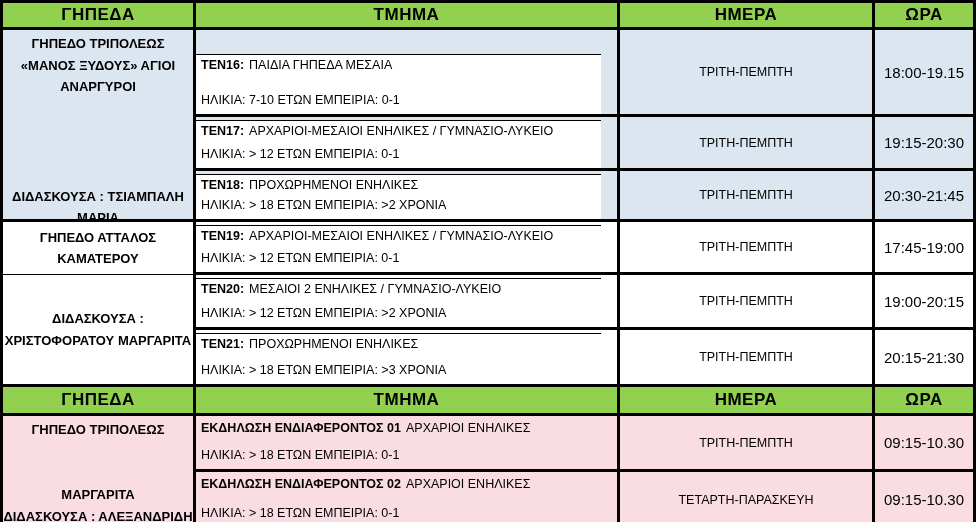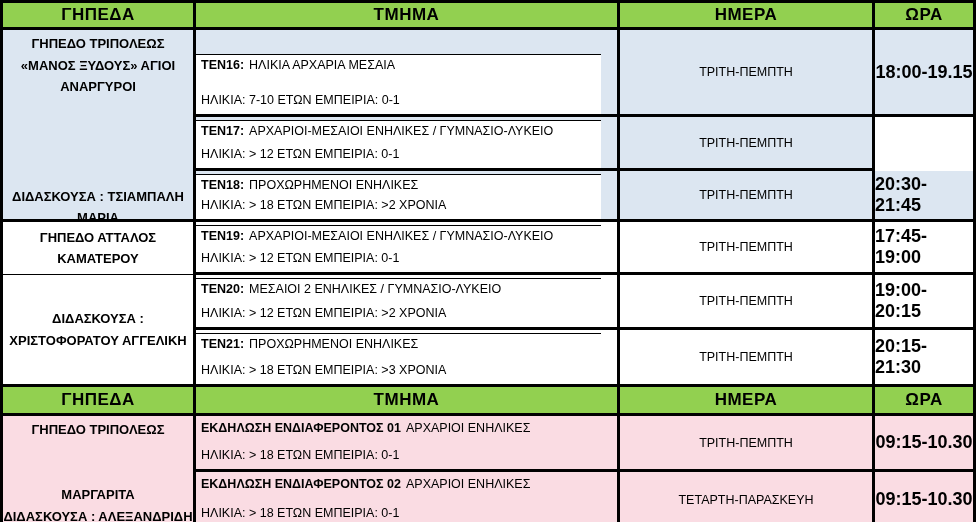--- a/index.html
+++ b/index.html
@@ -18,21 +18,21 @@
   .cell{box-sizing:border-box;border-right:3px solid var(--ink);border-bottom:3px solid var(--ink);position:relative;overflow:hidden;}
   .last-col{border-right:none;}
   .last-row{border-bottom:none;}
   .hdr{background:var(--green);display:flex;align-items:center;justify-content:center;
        font-weight:bold;font-size:17px;letter-spacing:.5px;}
   .bgb{background:var(--blue);}
   .bgw{background:#fff;}
   .bgp{background:var(--pink);}
   .center{display:flex;align-items:center;justify-content:center;}
   .day{font-size:12.5px;}
-  .time{font-size:18px;font-weight:bold;}
+  .time{font-size:15px;}
   
   .venue{display:flex;flex-direction:column;align-items:center;text-align:center;
          font-weight:bold;font-size:13px;line-height:21.5px;padding-top:3px;gap:48px;}
   .venue .teacher{margin-top:40px;}
   .venue.vcenter{justify-content:center;padding-top:0;}
   .venue .clip{height:57px;overflow:hidden;}
   .venue .tight{margin-top:2px;}
   
   .tmima .box{position:absolute;left:0;right:16px;top:3px;bottom:0;background:#fff;
               border-top:1px solid var(--ink);
@@ -60,34 +60,35 @@
       <div>ΑΝΑΡΓΥΡΟΙ</div>
     </div>
     <div class="teacher">
       <div>ΔΙΔΑΣΚΟΥΣΑ : ΤΣΙΑΜΠΑΛΗ</div>
       <div>ΜΑΡΙΑ</div>
     </div>
   </div>
 
   <div class="cell bgb tmima tall" style="grid-row:2;grid-column:2">
     <div class="box">
-      <div class="title"><span class="code">TEN16:</span><span>ΗΛΙΚΙΑ ΑΡΧΑΡΙΑ ΜΕΣΑΙΑ</span></div>
+      <div class="title"><span class="code">TEN16:</span><span>ΠΑΙΔΙΑ ΓΗΠΕΔΑ ΜΕΣΑΙΑ</span></div>
       <div>ΗΛΙΚΙΑ: 7-10 ΕΤΩΝ ΕΜΠΕΙΡΙΑ: 0-1</div>
     </div>
   </div>
   <div class="cell bgb center day" style="grid-row:2;grid-column:3">ΤΡΙΤΗ-ΠΕΜΠΤΗ</div>
   <div class="cell bgb center time last-col" style="grid-row:2;grid-column:4">18:00-19.15</div>
 
   <div class="cell bgb tmima" style="grid-row:3;grid-column:2">
     <div class="box">
       <div class="title"><span class="code">TEN17:</span><span>ΑΡΧΑΡΙΟΙ-ΜΕΣΑΙΟΙ ΕΝΗΛΙΚΕΣ / ΓΥΜΝΑΣΙΟ-ΛΥΚΕΙΟ</span></div>
       <div>ΗΛΙΚΙΑ: &gt; 12 ΕΤΩΝ ΕΜΠΕΙΡΙΑ: 0-1</div>
     </div>
   </div>
   <div class="cell bgb center day" style="grid-row:3;grid-column:3">ΤΡΙΤΗ-ΠΕΜΠΤΗ</div>
+  <div class="cell bgb center time last-col" style="grid-row:3;grid-column:4">19:15-20:30</div>
 
   <div class="cell bgb tmima" style="grid-row:4;grid-column:2">
     <div class="box">
       <div class="title"><span class="code">TEN18:</span><span>ΠΡΟΧΩΡΗΜΕΝΟΙ ΕΝΗΛΙΚΕΣ</span></div>
       <div>ΗΛΙΚΙΑ: &gt; 18 ΕΤΩΝ ΕΜΠΕΙΡΙΑ: &gt;2 ΧΡΟΝΙΑ</div>
     </div>
   </div>
   <div class="cell bgb center day" style="grid-row:4;grid-column:3">ΤΡΙΤΗ-ΠΕΜΠΤΗ</div>
   <div class="cell bgb center time last-col" style="grid-row:4;grid-column:4">20:30-21:45</div>
 
@@ -102,21 +103,21 @@
       <div class="title"><span class="code">TEN19:</span><span>ΑΡΧΑΡΙΟΙ-ΜΕΣΑΙΟΙ ΕΝΗΛΙΚΕΣ / ΓΥΜΝΑΣΙΟ-ΛΥΚΕΙΟ</span></div>
       <div>ΗΛΙΚΙΑ: &gt; 12 ΕΤΩΝ ΕΜΠΕΙΡΙΑ: 0-1</div>
     </div>
   </div>
   <div class="cell bgw center day" style="grid-row:5;grid-column:3">ΤΡΙΤΗ-ΠΕΜΠΤΗ</div>
   <div class="cell bgw center time last-col" style="grid-row:5;grid-column:4">17:45-19:00</div>
 
   <div class="cell bgw venue vcenter" style="grid-row:6/8;grid-column:1">
     <div>
       <div>ΔΙΔΑΣΚΟΥΣΑ :</div>
-      <div>ΧΡΙΣΤΟΦΟΡΑΤΟΥ ΑΓΓΕΛΙΚΗ</div>
+      <div>ΧΡΙΣΤΟΦΟΡΑΤΟΥ ΜΑΡΓΑΡΙΤΑ</div>
     </div>
   </div>
   <div class="cell bgw tmima" style="grid-row:6;grid-column:2">
     <div class="box">
       <div class="title"><span class="code">TEN20:</span><span>ΜΕΣΑΙΟΙ 2 ΕΝΗΛΙΚΕΣ / ΓΥΜΝΑΣΙΟ-ΛΥΚΕΙΟ</span></div>
       <div>ΗΛΙΚΙΑ: &gt; 12 ΕΤΩΝ ΕΜΠΕΙΡΙΑ: &gt;2 ΧΡΟΝΙΑ</div>
     </div>
   </div>
   <div class="cell bgw center day" style="grid-row:6;grid-column:3">ΤΡΙΤΗ-ΠΕΜΠΤΗ</div>
   <div class="cell bgw center time last-col" style="grid-row:6;grid-column:4">19:00-20:15</div>

